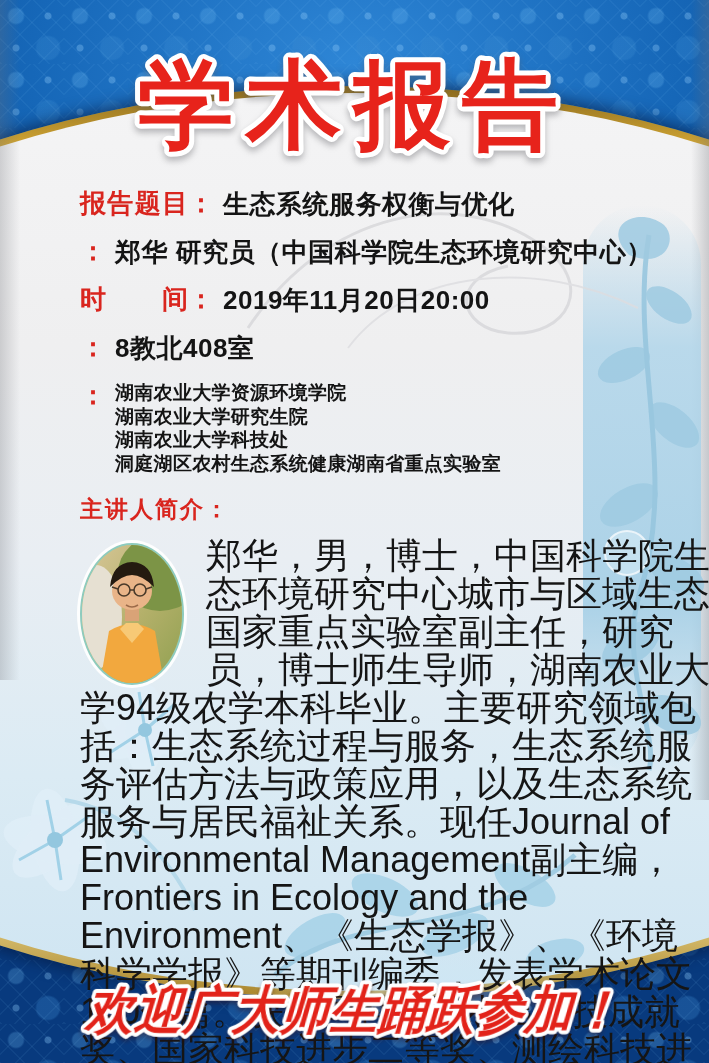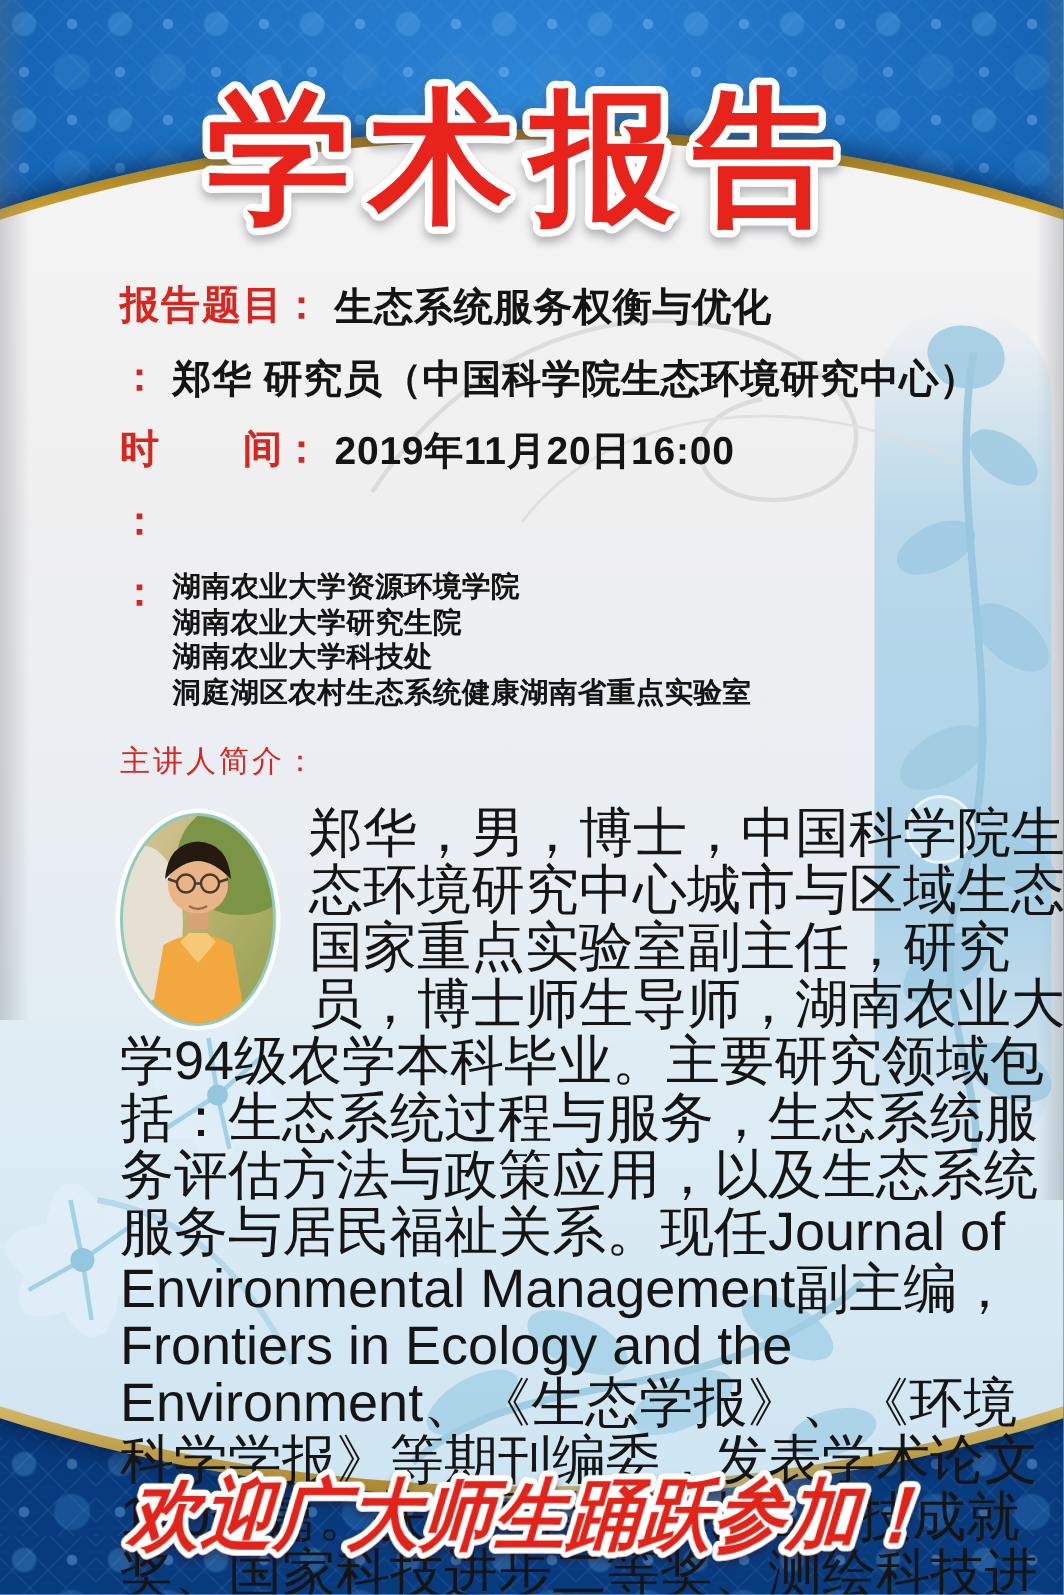--- a/index.html
+++ b/index.html
@@ -56,22 +56,22 @@
 
   .info-row{display:flex;align-items:flex-start;margin-bottom:13px;}
   .info-label{width:108px;flex:0 0 108px;font-size:26px;line-height:34px;
     color:#d9251e;font-weight:800;text-align:justify;text-align-last:justify;}
   .colon{font-size:26px;line-height:34px;color:#d9251e;font-weight:800;margin-right:9px;}
   .info-value{font-size:26px;line-height:34px;font-weight:700;letter-spacing:.5px;padding-top:1px;}
 
   .org-lines{display:flex;flex-direction:column;padding-top:3px;}
   .org-line{font-size:19px;line-height:23.5px;font-weight:700;letter-spacing:.3px;}
 
-  .intro-heading{margin:15px 0 9px;font-size:20px;line-height:38px;
-    color:#d9251e;font-weight:400;letter-spacing:2px;}
+  .intro-heading{margin:15px 0 9px;font-size:23px;line-height:38px;
+    color:#d9251e;font-weight:700;letter-spacing:2px;}
 
   .bio{font-size:36px;line-height:38px;text-align:justify;text-justify:inter-ideograph;
     color:#151515;}
   .photo{float:left;width:100px;height:138px;border-radius:50%;overflow:hidden;
     border:2px solid #8ecbbd;box-shadow:0 0 0 3px rgba(255,255,255,.92);
     margin:6px 22px 4px 0;background:#b9c98c;}
   .photo svg{display:block;width:100%;height:100%;}
 </style>
 </head>
 <body>
@@ -149,25 +149,26 @@
     </div>
 
     <div class="info-row">
       <span class="colon">：</span>
       <span class="info-value">郑华 研究员（中国科学院生态环境研究中心）</span>
     </div>
 
     <div class="info-row">
       <span class="info-label">时间</span>
       <span class="colon">：</span>
-      <span class="info-value">2019年11月20日16:00</span>
-    </div>
-
-    <div class="info-row">
-      <span class="colon">：</span>
+      <span class="info-value">2019年11月20日20:00</span>
+    </div>
+
+    <div class="info-row">
+      <span class="colon">：</span>
+      <span class="info-value">8教北408室</span>
     </div>
 
     <div class="info-row">
       <span class="colon">：</span>
       <span class="org-lines">
         <span class="org-line">湖南农业大学资源环境学院</span>
         <span class="org-line">湖南农业大学研究生院</span>
         <span class="org-line">湖南农业大学科技处</span>
         <span class="org-line">洞庭湖区农村生态系统健康湖南省重点实验室</span>
       </span>

